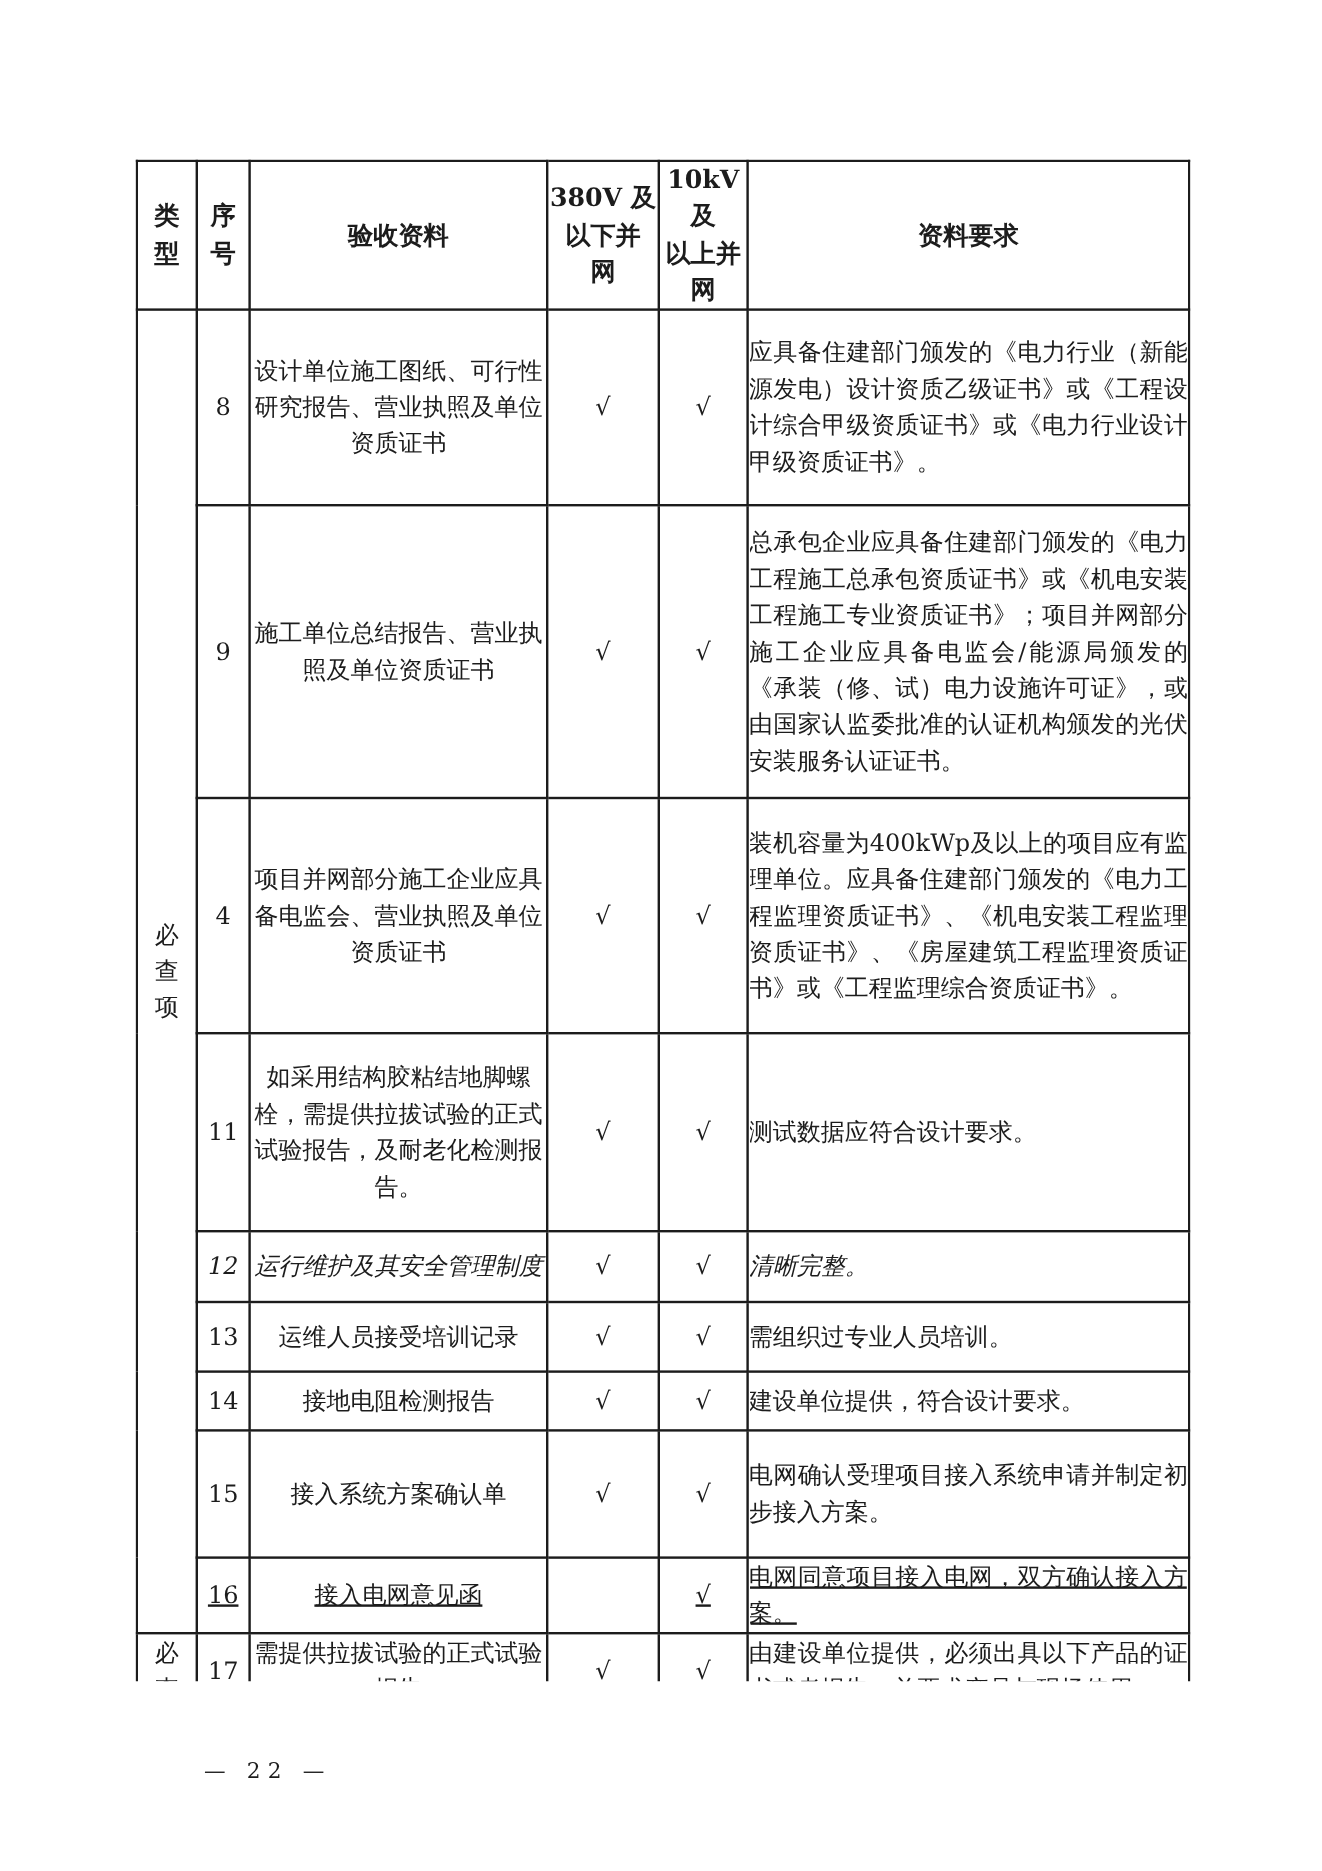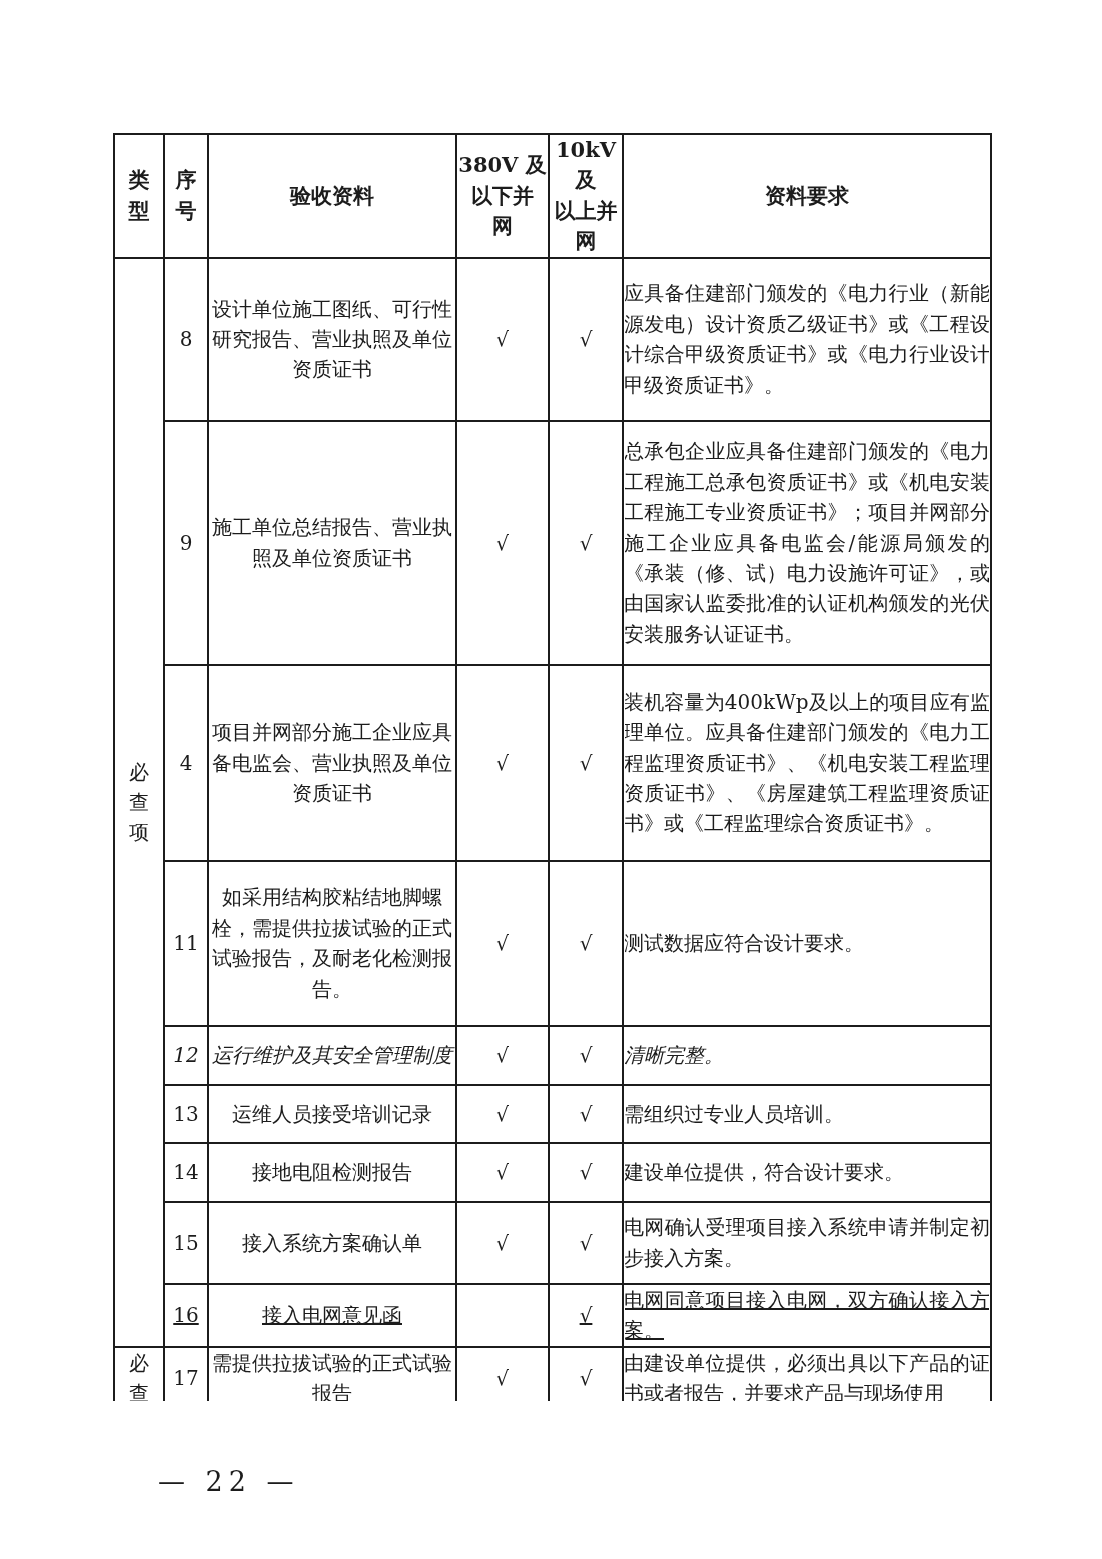--- a/index.html
+++ b/index.html
@@ -66,23 +66,23 @@
     font-size: 20px;
   }
   .c-req {
     text-align: justify;
     text-justify: inter-ideograph;
     padding: 2px 5px 2px 4px;
     border-radius: 10px;
   }
   .page-number {
     position: absolute;
-    left: 158px;
+    left: 170px;
     top: 1466px;
-    font-size: 27px;
+    font-size: 18px;
     letter-spacing: 6px;
     color: #1c1c1c;
   }
 </style>
 </head>
 <body>
 
 <div class="page">
 
   <div class="table-wrap">
@@ -151,28 +151,28 @@
             <td class="c-check">√</td>
             <td class="c-req">清晰完整。</td>
           </tr>
           <tr style="height: 58px;">
             <td class="c-seq">13</td>
             <td class="c-material">运维人员接受培训记录</td>
             <td class="c-check">√</td>
             <td class="c-check">√</td>
             <td class="c-req">需组织过专业人员培训。</td>
           </tr>
-          <tr style="height: 59px;">
+          <tr style="height: 49px;">
             <td class="c-seq">14</td>
             <td class="c-material">接地电阻检测报告</td>
             <td class="c-check">√</td>
             <td class="c-check">√</td>
             <td class="c-req">建设单位提供，符合设计要求。</td>
           </tr>
-          <tr style="height: 82px;">
+          <tr style="height: 106px;">
             <td class="c-seq">15</td>
             <td class="c-material">接入系统方案确认单</td>
             <td class="c-check">√</td>
             <td class="c-check">√</td>
             <td class="c-req">电网确认受理项目接入系统申请并制定初步接入方案。</td>
           </tr>
           <tr style="height: 57px; text-decoration: underline;">
             <td class="c-seq">16</td>
             <td class="c-material">接入电网意见函</td>
             <td class="c-check"></td>

